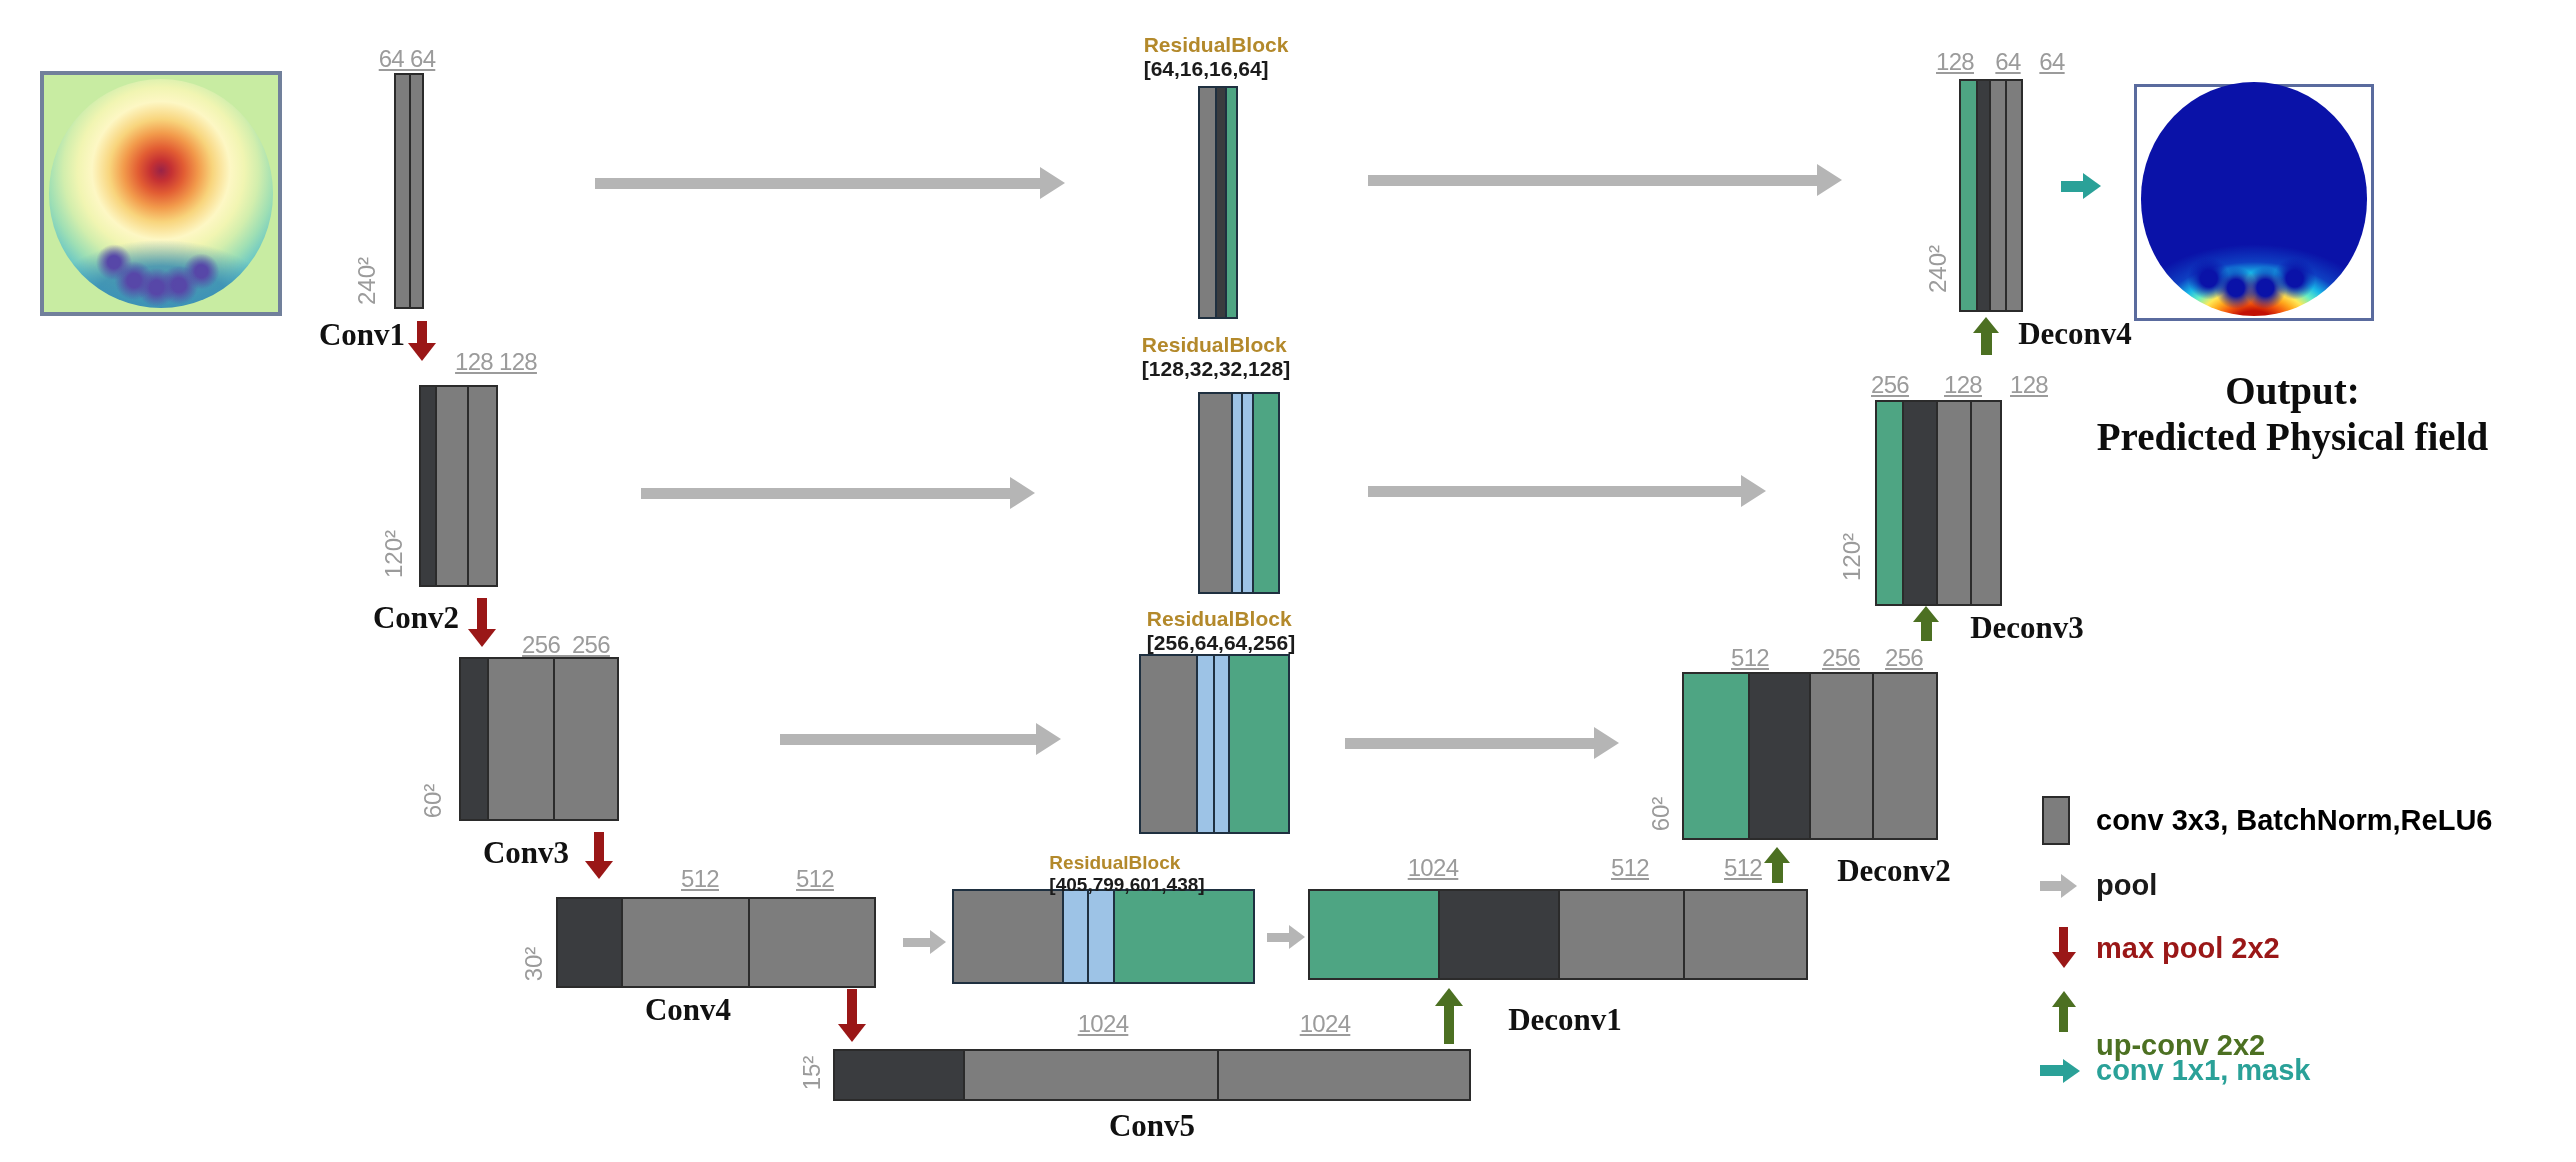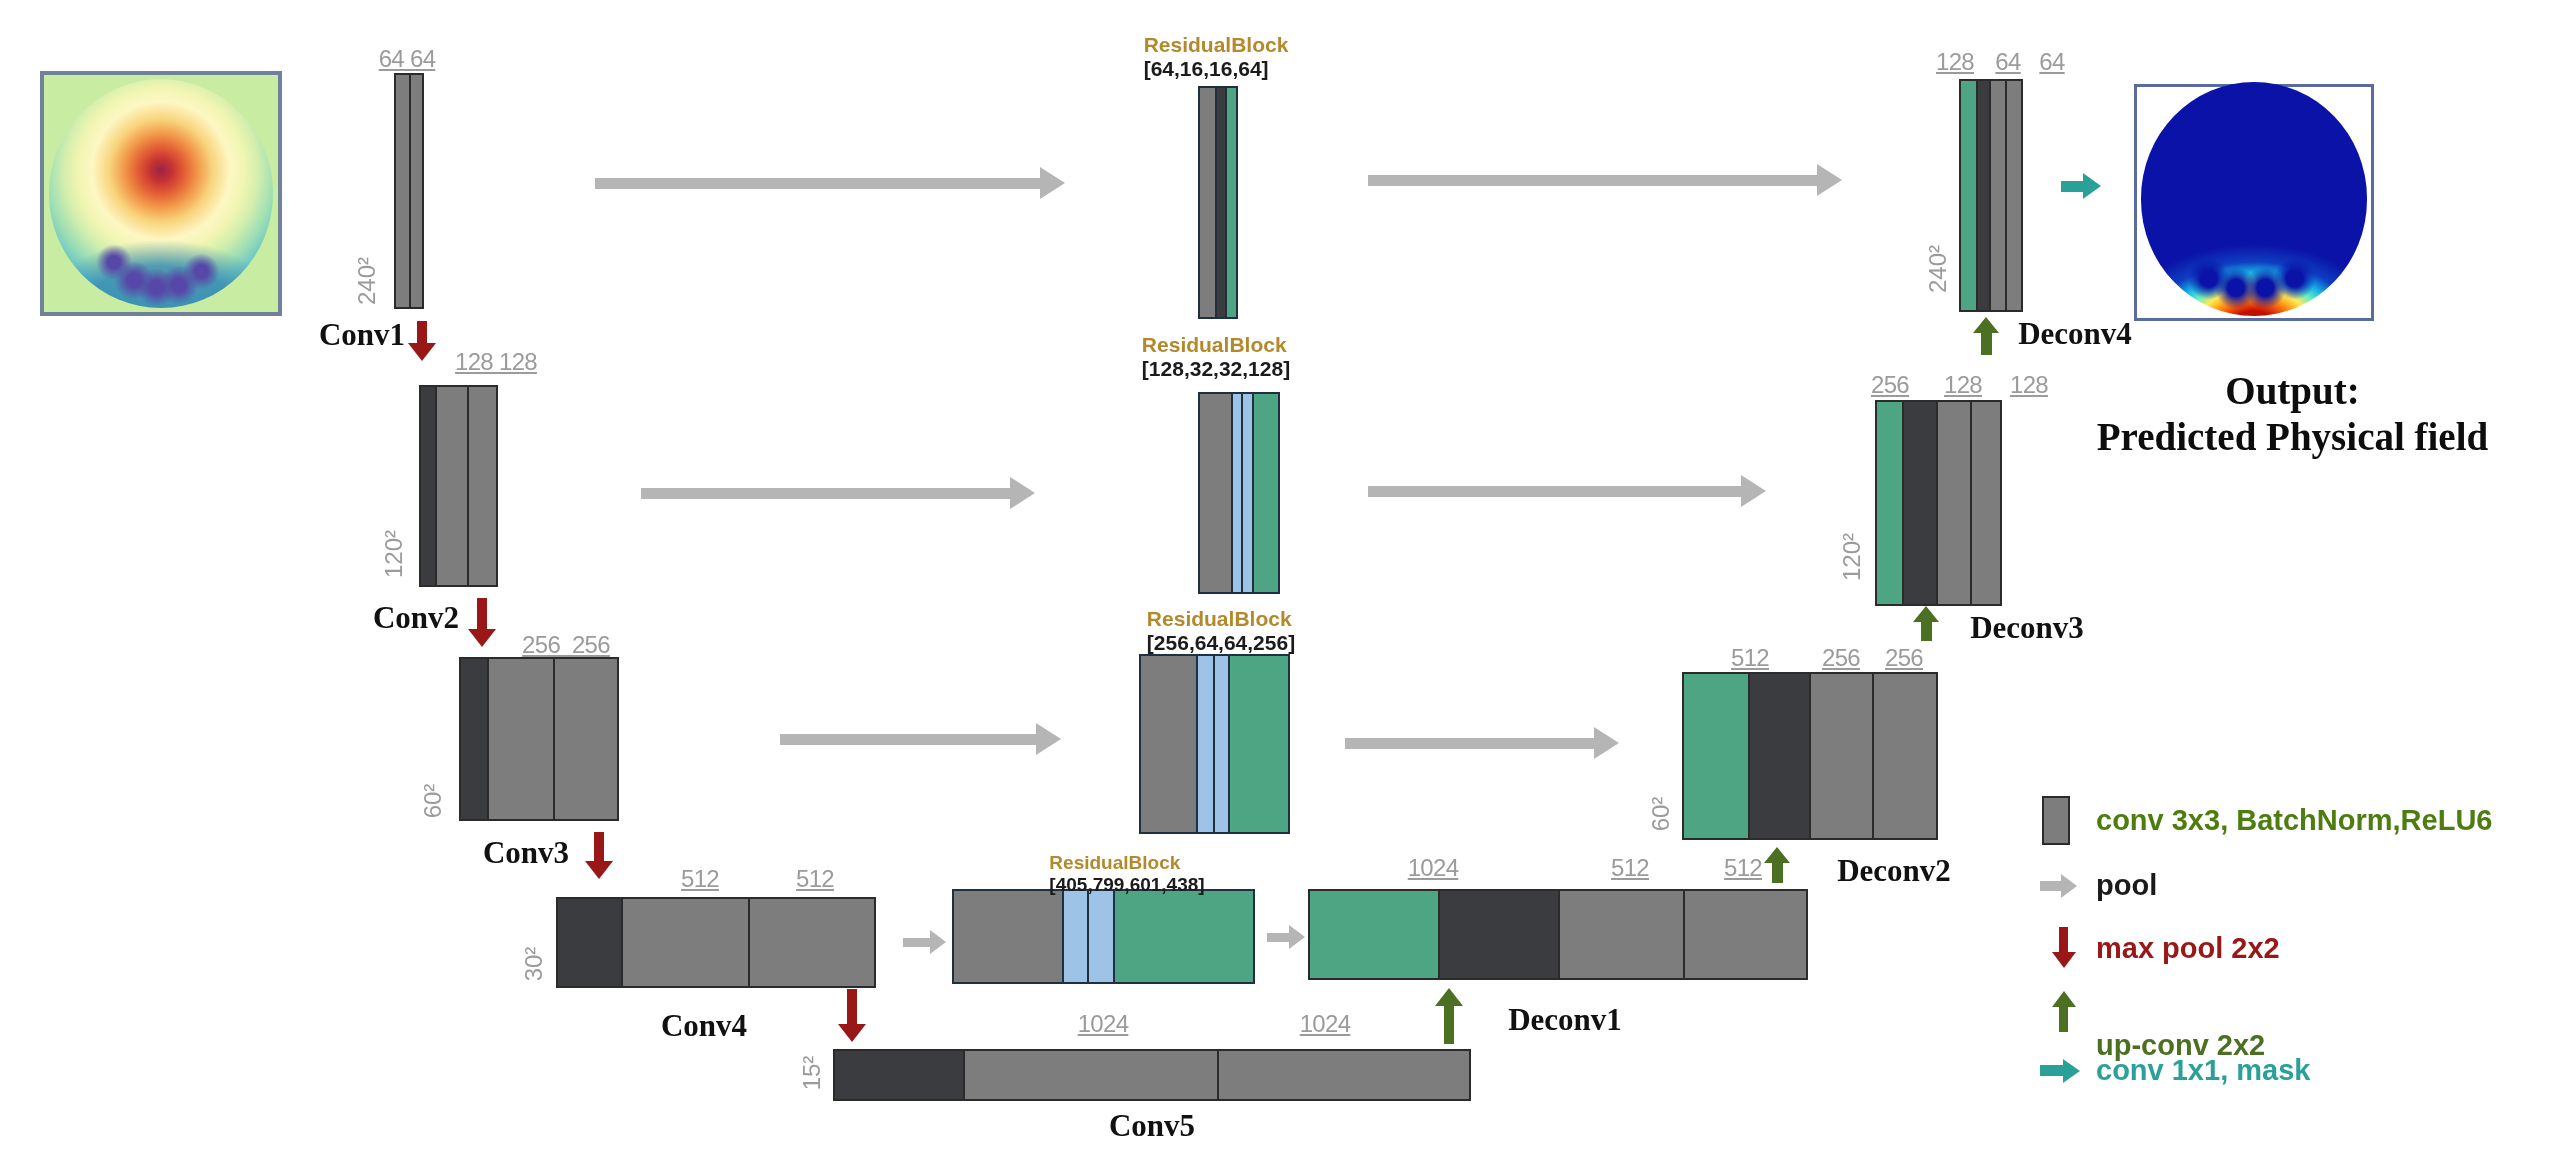--- a/index.html
+++ b/index.html
@@ -79,21 +79,21 @@
   <div class="field" id="output-field" style="left: 2134px; top: 84px; width: 240px; height: 237px;">
     <div class="circ"></div>
   </div>
 
   <div id="output-caption">
     <div>Output:</div>
     <div>Predicted Physical field</div>
   </div>
 
   <div id="legend-conv-rect" style="left: 2042px; top: 796px; width: 28px; height: 49px; background: rgb(125, 125, 125);"></div>
-  <div class="legend-label" style="left: 2096px; top: 802px; color: #4d7c0f;">conv 3x3, BatchNorm,ReLU6</div>
+  <div class="legend-label" style="left: 2096px; top: 802px; color: #000000;">conv 3x3, BatchNorm,ReLU6</div>
   <div class="legend-label" style="left: 2096px; top: 867px; color: rgb(26, 26, 26);">pool</div>
   <div class="legend-label" style="left: 2096px; top: 930px; color: rgb(154, 23, 23);">max pool  2x2</div>
   <div class="legend-label" style="left: 2096px; top: 994px; color: rgb(76, 112, 34); margin-top: 33px;">up-conv  2x2</div>
   <div class="legend-label" style="left: 2096px; top: 1052px; color: rgb(42, 161, 152);">conv 1x1, mask</div>
 
 <div class="block" style="left: 394px; top: 73px; width: 30px; height: 236px;">
       <div class="bar" style="width: 12.5px; background: rgb(125, 125, 125);"></div>
       <div class="bar" style="width: 12.5px; background: rgb(125, 125, 125);"></div>
     </div>
     <div class="block" style="left: 419px; top: 385px; width: 79px; height: 202px;">
@@ -186,21 +186,21 @@
     <div class="slabel" style="left: 394px; top: 554px;">120²</div>
     <div class="slabel" style="left: 433px; top: 801px;">60²</div>
     <div class="slabel" style="left: 534px; top: 964px;">30²</div>
     <div class="slabel" style="left: 812px; top: 1073px;">15²</div>
     <div class="slabel" style="left: 1938px; top: 269px;">240²</div>
     <div class="slabel" style="left: 1852px; top: 557px;">120²</div>
     <div class="slabel" style="left: 1661px; top: 814px;">60²</div>
     <div class="cname" style="left: 362px; top: 335px;">Conv1</div>
     <div class="cname" style="left: 416px; top: 618px;">Conv2</div>
     <div class="cname" style="left: 526px; top: 853px;">Conv3</div>
-    <div class="cname" style="left: 704px; top: 1010px; margin-top: 16px;">Conv4</div>
+    <div class="cname" style="left: 688px; top: 1010px;">Conv4</div>
     <div class="cname" style="left: 1152px; top: 1126px;">Conv5</div>
     <div class="cname" style="left: 1565px; top: 1020px;">Deconv1</div>
     <div class="cname" style="left: 1894px; top: 871px;">Deconv2</div>
     <div class="cname" style="left: 2027px; top: 628px;">Deconv3</div>
     <div class="cname" style="left: 2075px; top: 334px;">Deconv4</div>
     <div class="rbl" style="left: 1216px; top: 57px; font-size: 21px;">
       <div class="rbl-name">ResidualBlock</div>
       <div class="rbl-dims"> [64,16,16,64]</div>
     </div>
     <div class="rbl" style="left: 1216px; top: 357px; font-size: 21px;">

